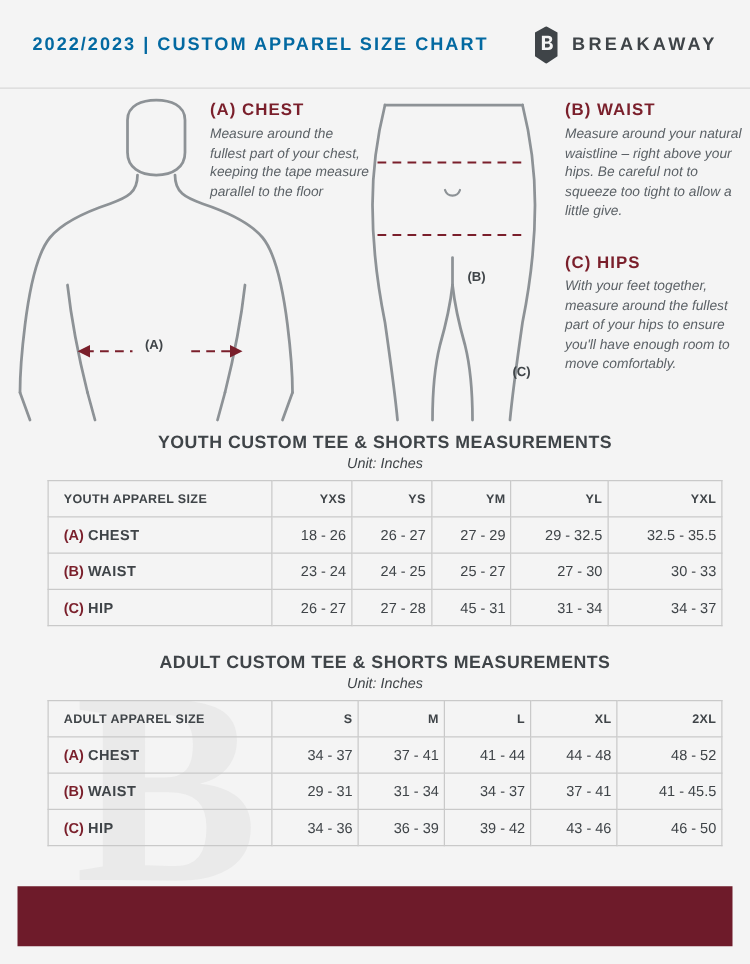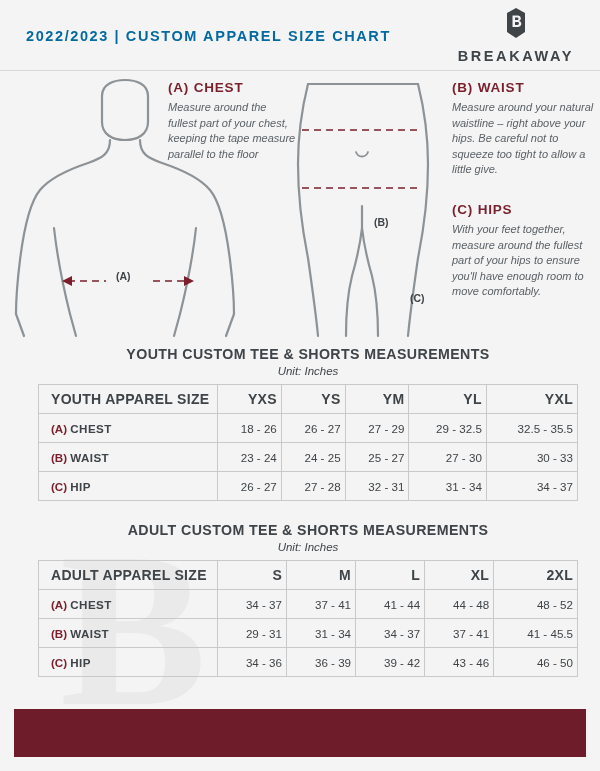--- a/index.html
+++ b/index.html
@@ -52,21 +52,20 @@
     font-weight: bold;
     letter-spacing: 1.6px;
     color: #0369a1;
     white-space: nowrap;
   }
   .header-spacer { flex: 1; }
   .brand {
     display: flex;
     align-items: center;
     gap: 10px;
-    flex-direction: column;
   }
   .brand-mark {
     width: 22px;
     height: 30px;
     display: block;
   }
   .brand-name {
     font-size: 14.5px;
     font-weight: bold;
     letter-spacing: 2.6px;
@@ -140,21 +139,21 @@
   table.size th, table.size td {
     border: 1px solid #c9c9c9;
     height: 28px;
     font-size: 11.6px;
     color: #3f4448;
     text-align: right;
     padding: 0 4px;
   }
   table.size th {
     font-weight: bold;
-    font-size: 14px;
+    font-size: 10px;
     letter-spacing: 0.3px;
   }
   table.size th.rowhead, table.size td.rowhead {
     text-align: left;
     padding-left: 12px;
     width: 162px;
   }
   .lbl {
     color: #7a1f2b;
     font-weight: bold;
@@ -299,21 +298,21 @@
           <td>23 - 24</td>
           <td>24 - 25</td>
           <td>25 - 27</td>
           <td>27 - 30</td>
           <td>30 - 33</td>
         </tr>
         <tr>
           <td class="rowhead"><span class="lbl">(C)</span> <span class="rowlabel">HIP</span></td>
           <td>26 - 27</td>
           <td>27 - 28</td>
-          <td>32 - 31</td>
+          <td>45 - 31</td>
           <td>31 - 34</td>
           <td>34 - 37</td>
         </tr>
       </tbody>
     </table>
   </div>
 
   <div class="section" style="margin-top:21px;">
     <div class="table-title">ADULT CUSTOM TEE &amp; SHORTS MEASUREMENTS</div>
     <div class="table-unit">Unit: Inches</div>

